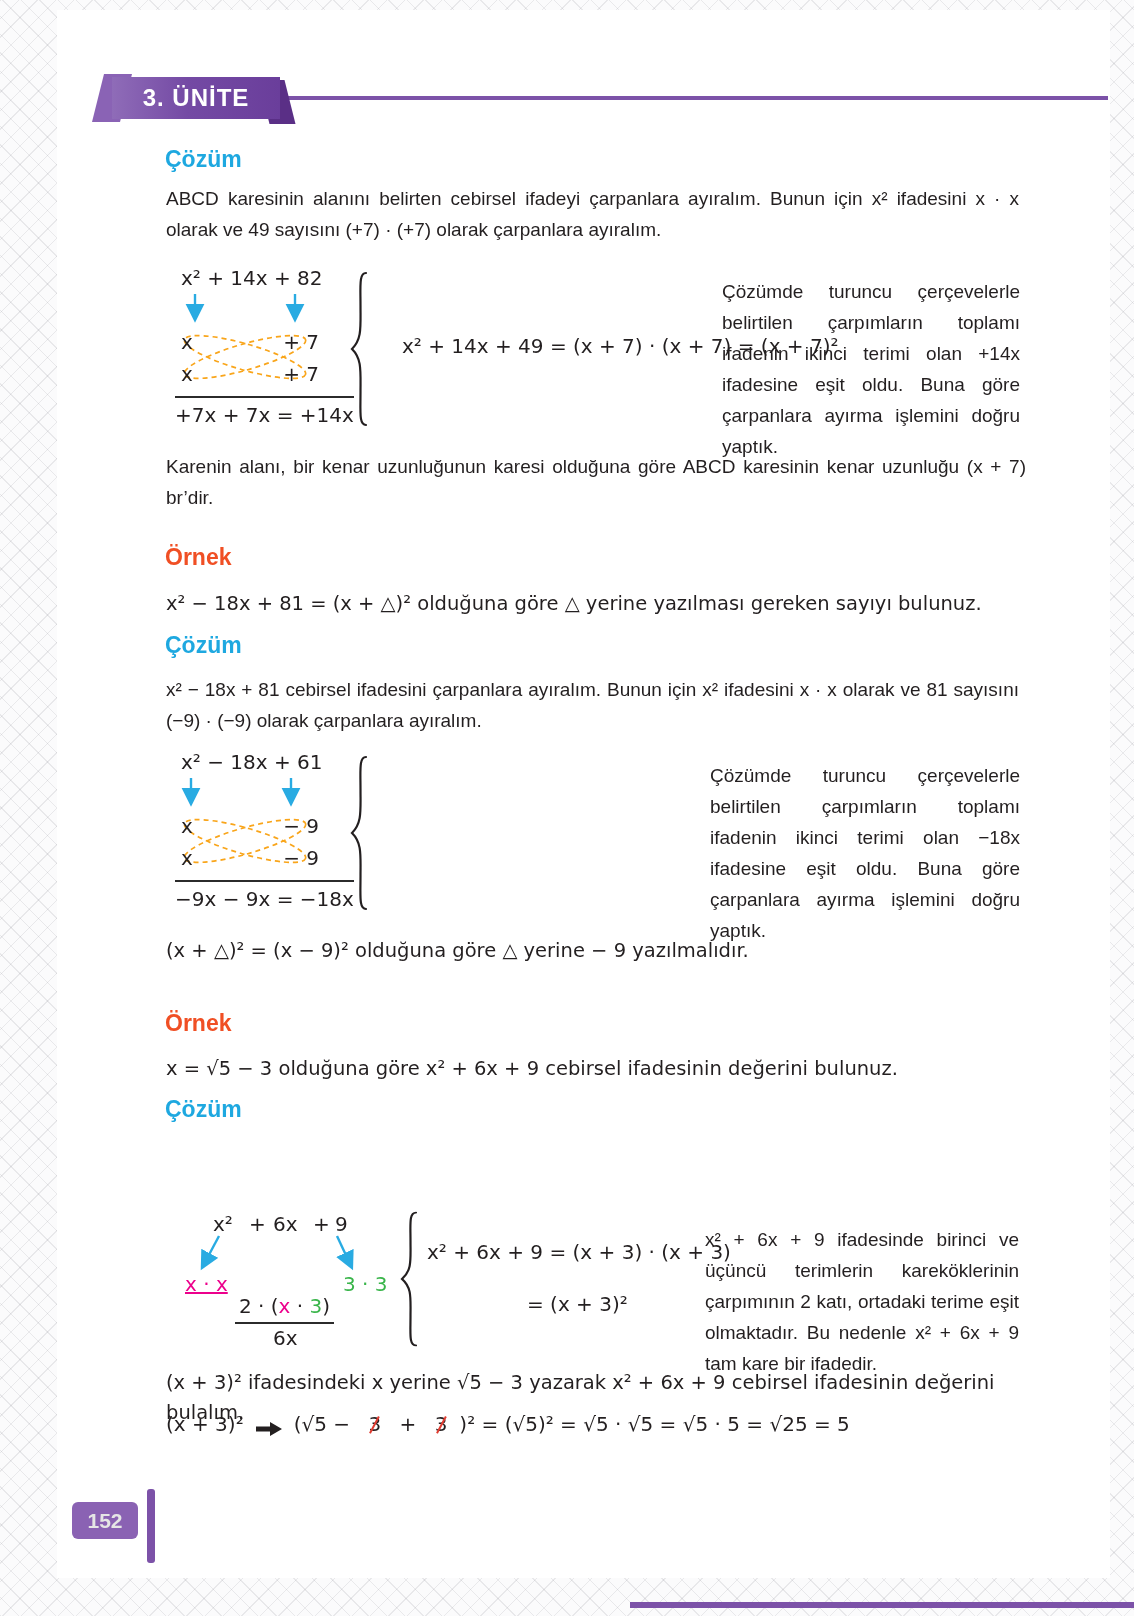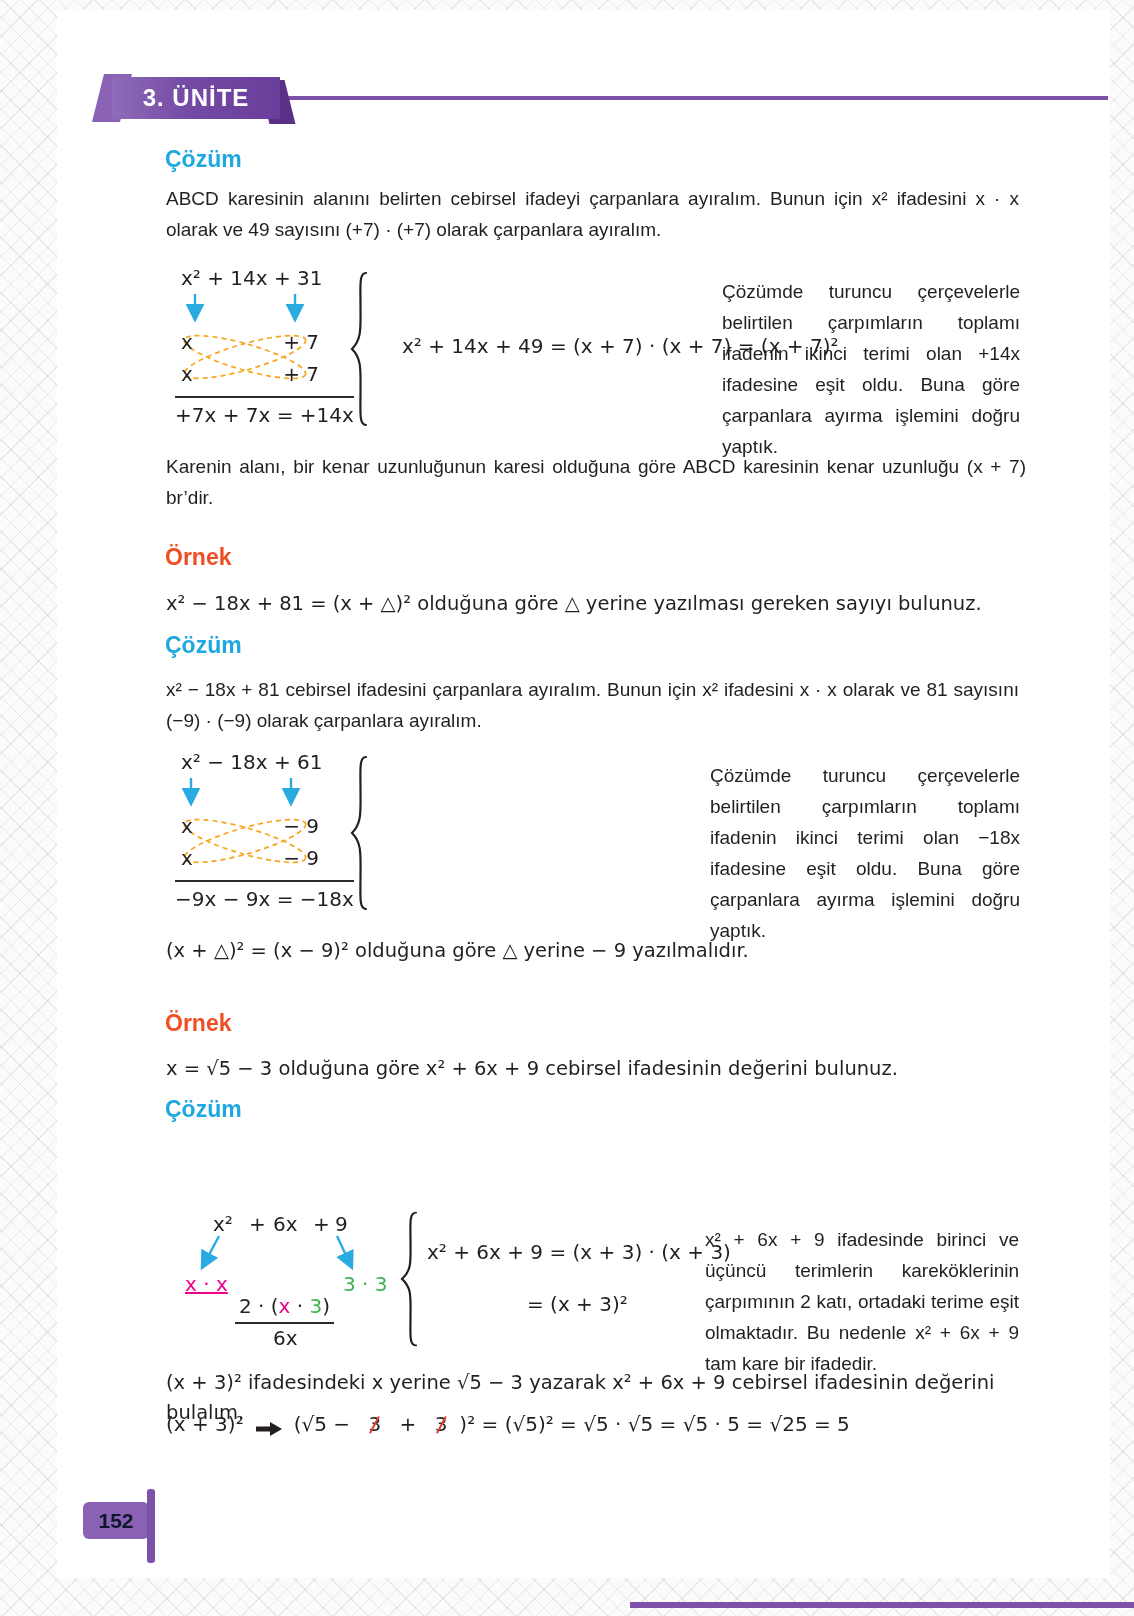--- a/index.html
+++ b/index.html
@@ -88,23 +88,23 @@
   [data-name="d3-brace"] { position:absolute; left:212px; top:0px; }
   [data-name="d3-equation-1"] { position:absolute; left:242px; top:30px; font-size:20px; font-family:"DejaVu Sans",sans-serif; }
   [data-name="d3-equation-2"] { position:absolute; left:342px; top:82px; font-size:20px; font-family:"DejaVu Sans",sans-serif; }
 
   
   .cancel { position:relative; display:inline-block; }
   .cancel::after { content:""; position:absolute; left:-3px; right:-3px; top:50%;
     border-top:2.4px solid #e03c31; transform:rotate(-62deg); }
 
   
-  [data-name="page-number-tab"] { position:absolute; left:83px; top:1502px; width:66px; height:37px;
+  [data-name="page-number-tab"] { position:absolute; left:72px; top:1502px; width:66px; height:37px;
     background:#8a62b3; border-radius:6px; display:flex; align-items:center; justify-content:center;
-    color:#0f172a; font-weight:bold; font-size:21px; }
+    color:#e5e5e5; font-weight:bold; font-size:21px; }
   [data-name="page-number-bar"] { position:absolute; left:147px; top:1489px; width:8px; height:74px;
     background:#7c52a8; border-radius:3px; }
   [data-name="bottom-rule"] { position:absolute; left:630px; top:1602px; width:504px; height:6px; background:#7c52a8; }
 </style>
 </head>
 <body>
 
 <div class="page" data-name="textbook-page">
   <div data-name="page-sheet"></div>
 
@@ -127,21 +127,21 @@
       </defs>
       <g data-name="arrow-down-icon">
         <line x1="20" y1="28" x2="20" y2="52" stroke="#29abe2" stroke-width="2.4" marker-end="url(#ah1)"></line>
         <line x1="120" y1="28" x2="120" y2="52" stroke="#29abe2" stroke-width="2.4" marker-end="url(#ah1)"></line>
       </g>
       <g data-name="dashed-cross-ellipses-icon">
         <ellipse cx="70" cy="91" rx="63" ry="13" fill="none" stroke="#f9a51a" stroke-width="1.7" stroke-dasharray="5 4" transform="rotate(16 70 91)"></ellipse>
         <ellipse cx="70" cy="91" rx="63" ry="13" fill="none" stroke="#f9a51a" stroke-width="1.7" stroke-dasharray="5 4" transform="rotate(-16 70 91)"></ellipse>
       </g>
     </svg>
-    <div class="expr" data-name="d1-expression">x² + 14x + 31</div>
+    <div class="expr" data-name="d1-expression">x² + 14x + 82</div>
     <div class="frow frow1" data-name="d1-factor-row-1">
       <span data-name="d1-r1-left">x</span>
       <span data-name="d1-r1-right">+ 7</span>
     </div>
     <div class="frow frow2" data-name="d1-factor-row-2">
       <span data-name="d1-r2-left">x</span>
       <span data-name="d1-r2-right">+ 7</span>
     </div>
     <div class="sum" data-name="d1-sum-line">+7x + 7x = +14x</div>
     <svg class="bracepos" width="22" height="158" viewBox="0 0 22 160" preserveAspectRatio="none" data-name="brace-icon">

